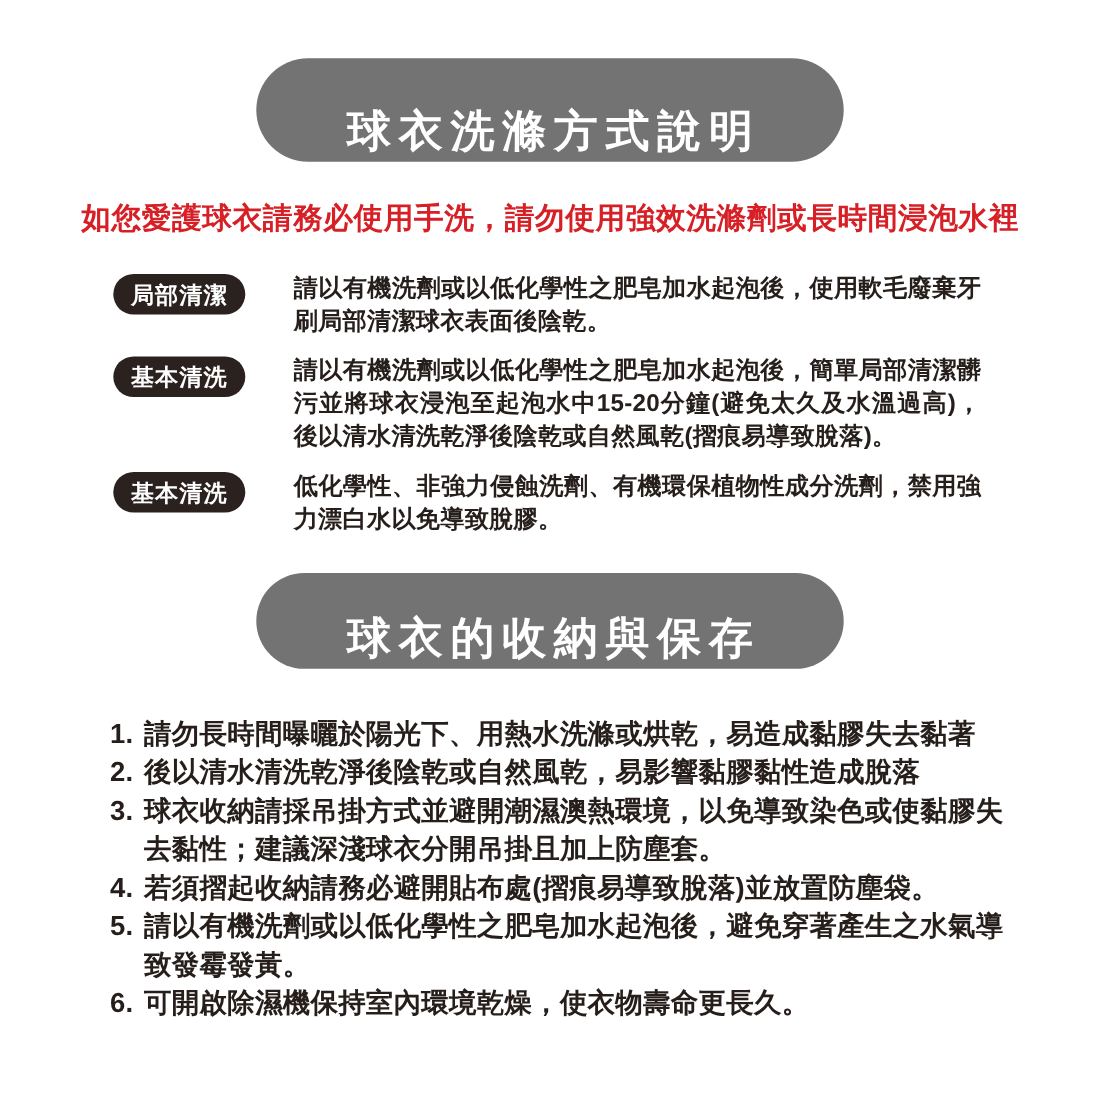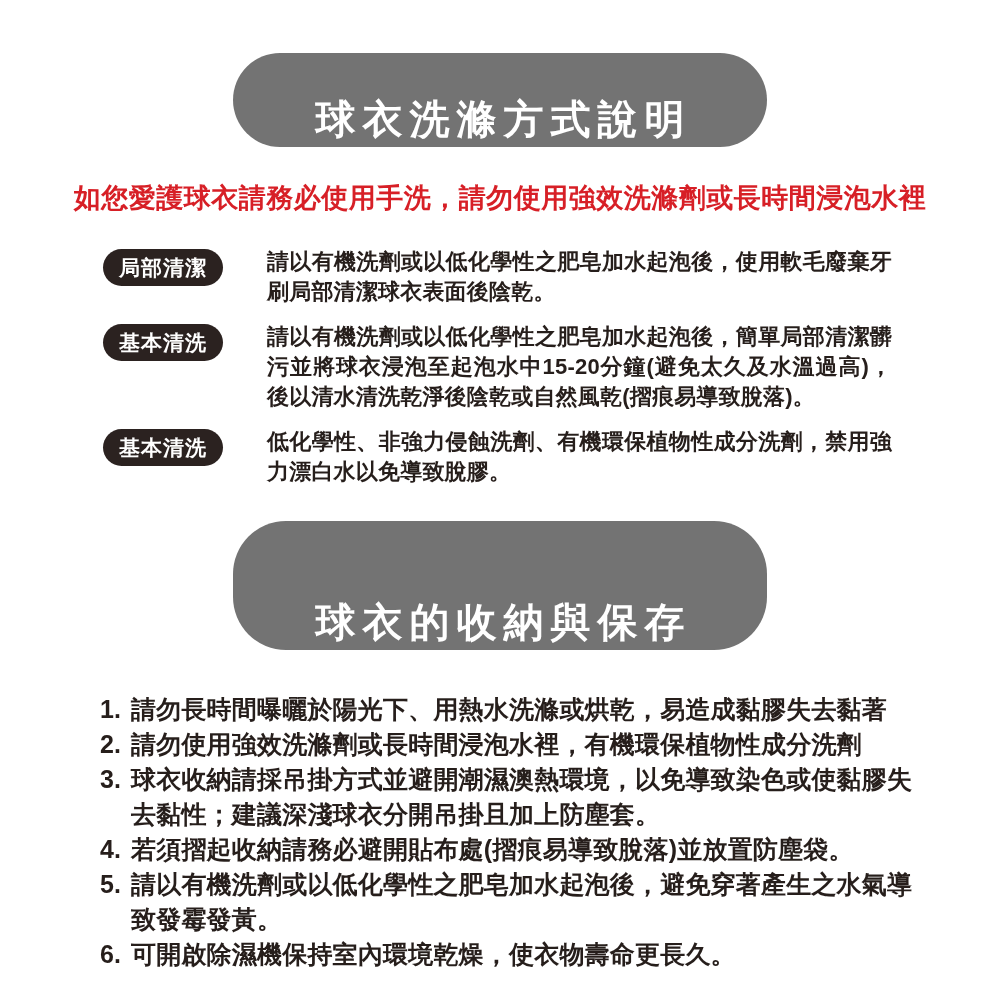--- a/index.html
+++ b/index.html
@@ -20,21 +20,21 @@
     margin: 0 auto;
     width: 534px;
     background: #737373;
     color: #ffffff;
     display: flex;
     align-items: flex-end;
     justify-content: center;
     text-align: center;
   }
   .banner-1 { margin-top: 53px; height: 94px; border-radius: 47px; }
-  .banner-2 { margin-top: 34px; height: 129px; border-radius: 53px; }
+  .banner-2 { margin-top: 34px; height: 87px; border-radius: 53px; }
   .banner-title {
     font-size: 40px;
     font-weight: 700;
     letter-spacing: 7px;
     padding-left: 7px; 
     white-space: nowrap;
   }
 
   
   .warning {
@@ -140,21 +140,21 @@
 
   <div class="storage-list">
 
     <div class="li">
       <span class="num">1.</span>
       <span class="txt">請勿長時間曝曬於陽光下、用熱水洗滌或烘乾，易造成黏膠失去黏著</span>
     </div>
 
     <div class="li">
       <span class="num">2.</span>
-      <span class="txt">請勿使用強效洗滌劑或長時間浸泡水裡，有機環保植物性成分洗劑</span>
+      <span class="txt">後以清水清洗乾淨後陰乾或自然風乾，易影響黏膠黏性造成脫落</span>
     </div>
 
     <div class="li">
       <span class="num">3.</span>
       <span class="txt">球衣收納請採吊掛方式並避開潮濕澳熱環境，以免導致染色或使黏膠失去黏性；建議深淺球衣分開吊掛且加上防塵套。</span>
     </div>
 
     <div class="li">
       <span class="num">4.</span>
       <span class="txt">若須摺起收納請務必避開貼布處(摺痕易導致脫落)並放置防塵袋。</span>

